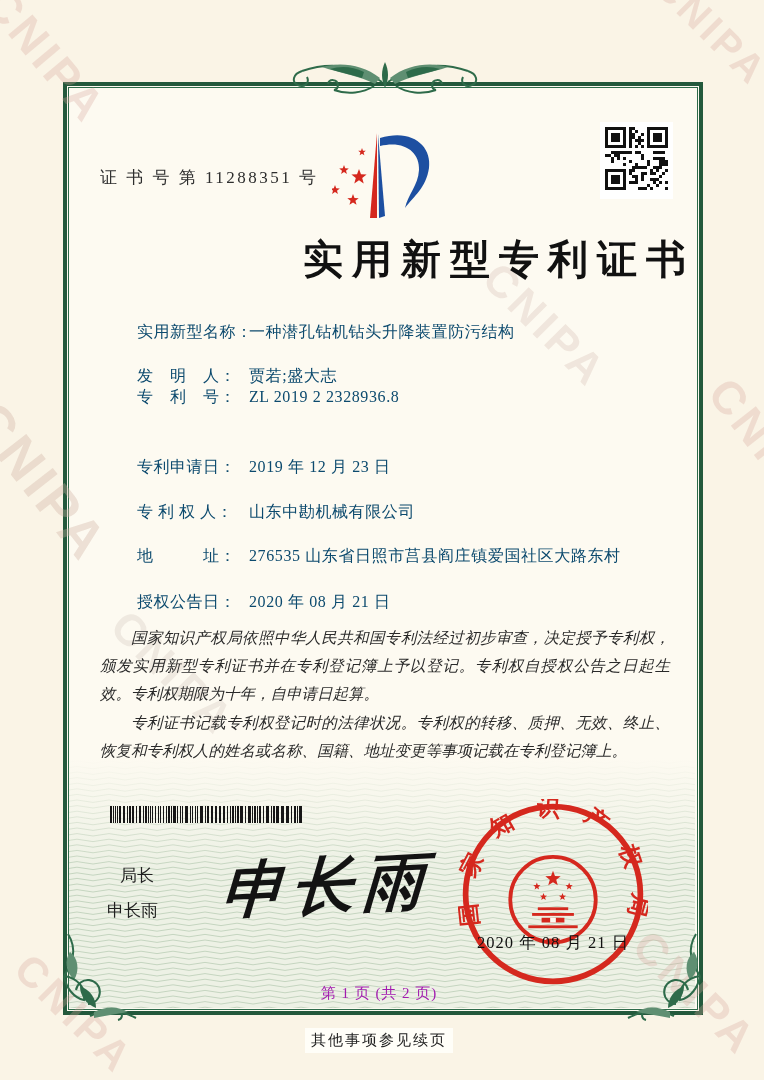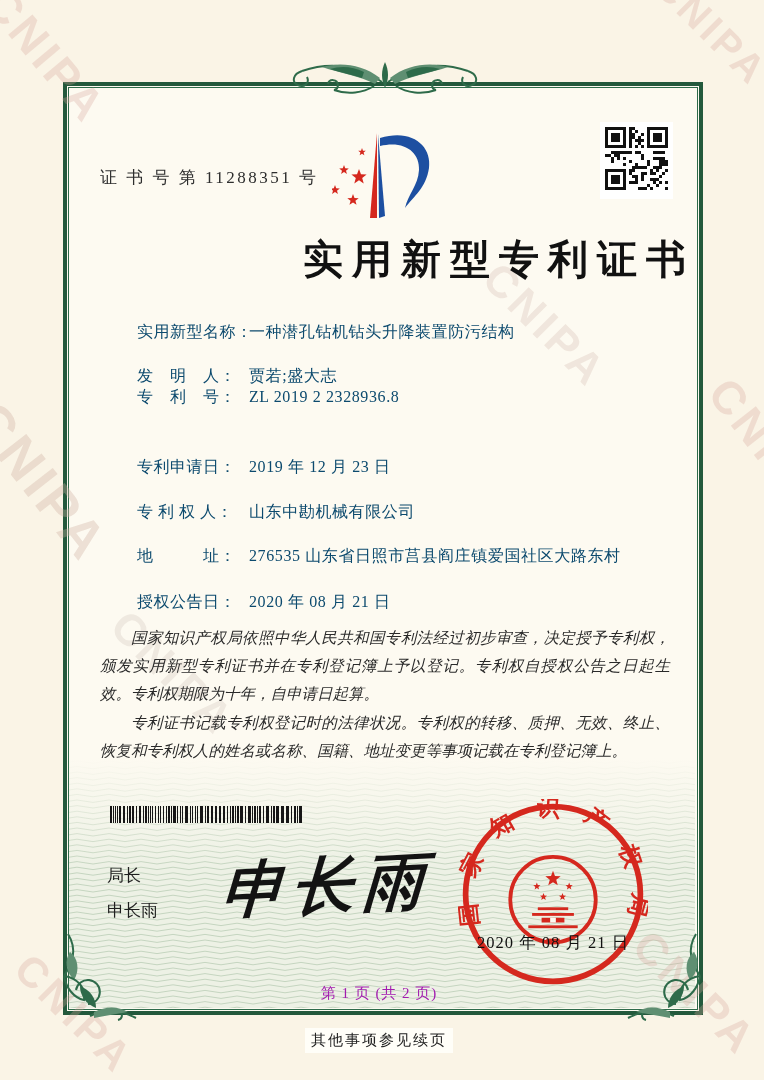--- a/index.html
+++ b/index.html
@@ -46,21 +46,21 @@
   .pair2{position:absolute;left:294px;top:0;white-space:nowrap;}
   .pair2 .lbl2{letter-spacing:0.5px;}
 
   .paras{position:absolute;left:100px;top:624px;width:570px;font-size:15.5px;line-height:1.82;
          font-style:italic;color:#2a2a2a;z-index:2;text-align:justify;}
   .paras p{margin:0;text-indent:2em;}
 
   .barcode-wrap{position:absolute;left:110px;top:806px;z-index:2;}
   #barcode-svg rect{fill:#161616;}
 
-  .sig-title{position:absolute;left:107px;top:864px;font-size:17px;z-index:2;
+  .sig-title{position:absolute;left:120px;top:864px;font-size:17px;z-index:2;
              font-family:"Liberation Sans","DejaVu Sans",sans-serif;color:#1f1f1f;}
   .sig-name{position:absolute;left:107px;top:899px;font-size:17px;z-index:2;
             font-family:"Liberation Sans","DejaVu Sans",sans-serif;color:#1f1f1f;}
   .sig-script{position:absolute;left:222px;top:844px;font-size:62px;font-weight:600;font-style:italic;
               letter-spacing:8px;color:#131313;transform:skewX(-6deg) rotate(-3deg);z-index:3;white-space:nowrap;}
 
   .seal{position:absolute;left:458px;top:799px;z-index:3;}
   .seal-date{position:absolute;left:477px;top:932px;font-size:16.5px;letter-spacing:1px;color:#111;z-index:4;white-space:nowrap;}
 
   .page-num{position:absolute;left:63px;top:984px;width:632px;text-align:center;font-size:15px;

